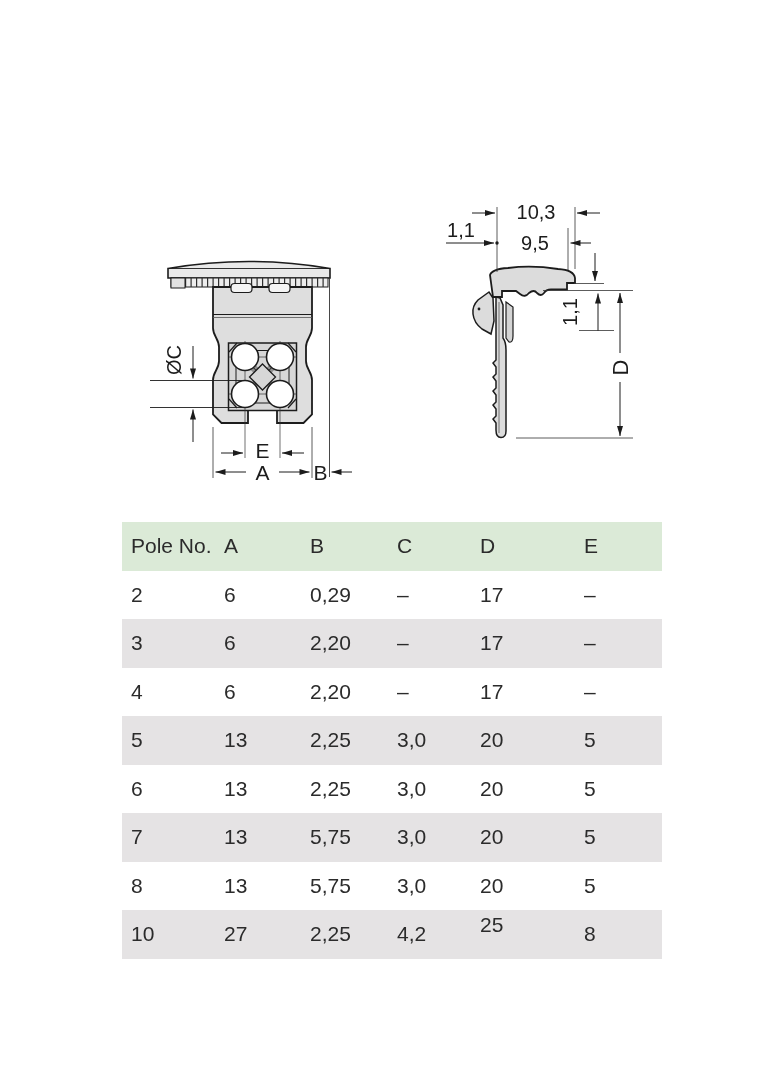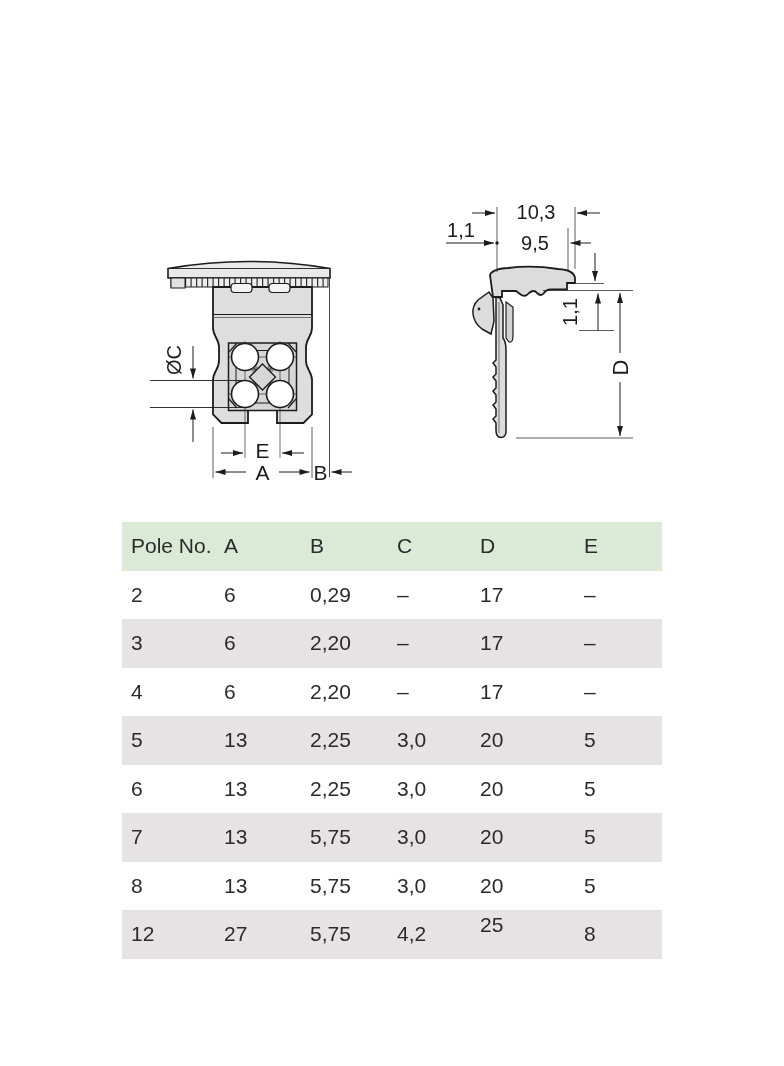--- a/index.html
+++ b/index.html
@@ -226,23 +226,23 @@
         </tr>
         <tr>
           <td>8</td>
           <td>13</td>
           <td>5,75</td>
           <td>3,0</td>
           <td>20</td>
           <td>5</td>
         </tr>
         <tr>
-          <td>12</td>
+          <td>10</td>
           <td>27</td>
-          <td>5,75</td>
+          <td>2,25</td>
           <td>4,2</td>
           <td>25</td>
           <td>8</td>
         </tr>
       </tbody>
   </table>
 
 </div>
 
 </body></html>

